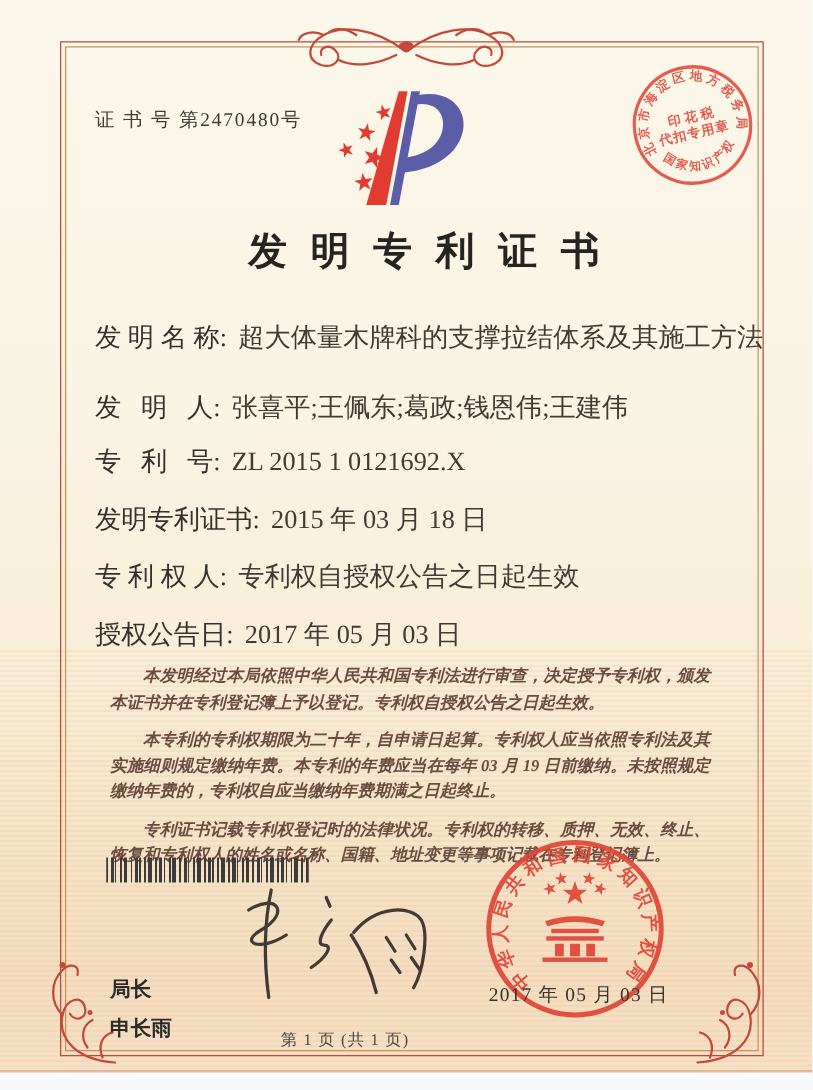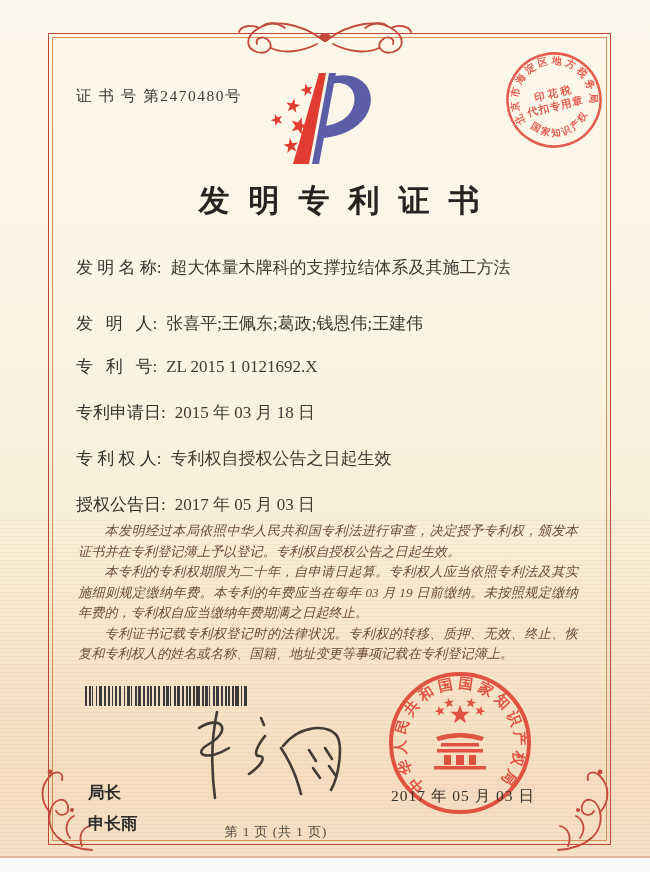--- a/index.html
+++ b/index.html
@@ -34,31 +34,31 @@
     position:absolute;left:76px;top:86px;font-size:15.5px;color:#3f3a33;
     letter-spacing:1.5px;
   }
   .logo{position:absolute;left:263px;top:68px;}
   .title{
     position:absolute;left:14px;top:180px;width:650px;text-align:center;
     font-size:31px;font-weight:bold;color:#262420;letter-spacing:19px;
     text-indent:19px;
   }
   .field{
-    position:absolute;left:76px;right:60px;font-size:17px;color:#38322b;
+    position:absolute;left:76px;right:60px;font-size:21px;color:#38322b;
     white-space:nowrap;
   }
   .field .lbl{display:inline-block;white-space:pre;color:#34302a;}
   .field .val{margin-left:9px;color:#423a31;}
   .body-text{
     position:absolute;left:78px;top:521px;width:500px;
     font-size:13.2px;line-height:20.5px;color:#6a4c3f;
     font-style:italic;
   }
-  .body-text p{margin:0;text-indent:2em;text-align:justify;}
+  .body-text p{margin:10px;text-indent:2em;text-align:justify;font-weight:bold;}
   .barcode{
     position:absolute;left:85px;top:686px;width:162px;height:20px;
     background:
       repeating-linear-gradient(90deg,
         #3c3a38 0 1.5px, transparent 1.5px 3.5px,
         #3c3a38 3.5px 6px, transparent 6px 7px,
         #3c3a38 7px 8px,  transparent 8px 11px,
         #3c3a38 11px 12.5px, transparent 12.5px 14px,
         #3c3a38 14px 17px, transparent 17px 19.5px);
   }
@@ -148,21 +148,21 @@
   <div class="field" style="top:256px">
     <span class="lbl">发 明 名 称:</span><span class="val">超大体量木牌科的支撑拉结体系及其施工方法</span>
   </div>
   <div class="field" style="top:312px">
     <span class="lbl">发   明   人:</span><span class="val">张喜平;王佩东;葛政;钱恩伟;王建伟</span>
   </div>
   <div class="field" style="top:355px">
     <span class="lbl">专   利   号:</span><span class="val">ZL 2015 1 0121692.X</span>
   </div>
   <div class="field" style="top:401px">
-    <span class="lbl">专利申请日:</span><span class="val">2015 年 03 月 18 日</span>
+    <span class="lbl">发明专利证书:</span><span class="val">2015 年 03 月 18 日</span>
   </div>
   <div class="field" style="top:447px">
     <span class="lbl">专 利 权 人:</span><span class="val">专利权自授权公告之日起生效</span>
   </div>
   <div class="field" style="top:493px">
     <span class="lbl">授权公告日:</span><span class="val">2017 年 05 月 03 日</span>
   </div>
 
   <div class="body-text">
     <p>本发明经过本局依照中华人民共和国专利法进行审查，决定授予专利权，颁发本证书并在专利登记簿上予以登记。专利权自授权公告之日起生效。</p>

